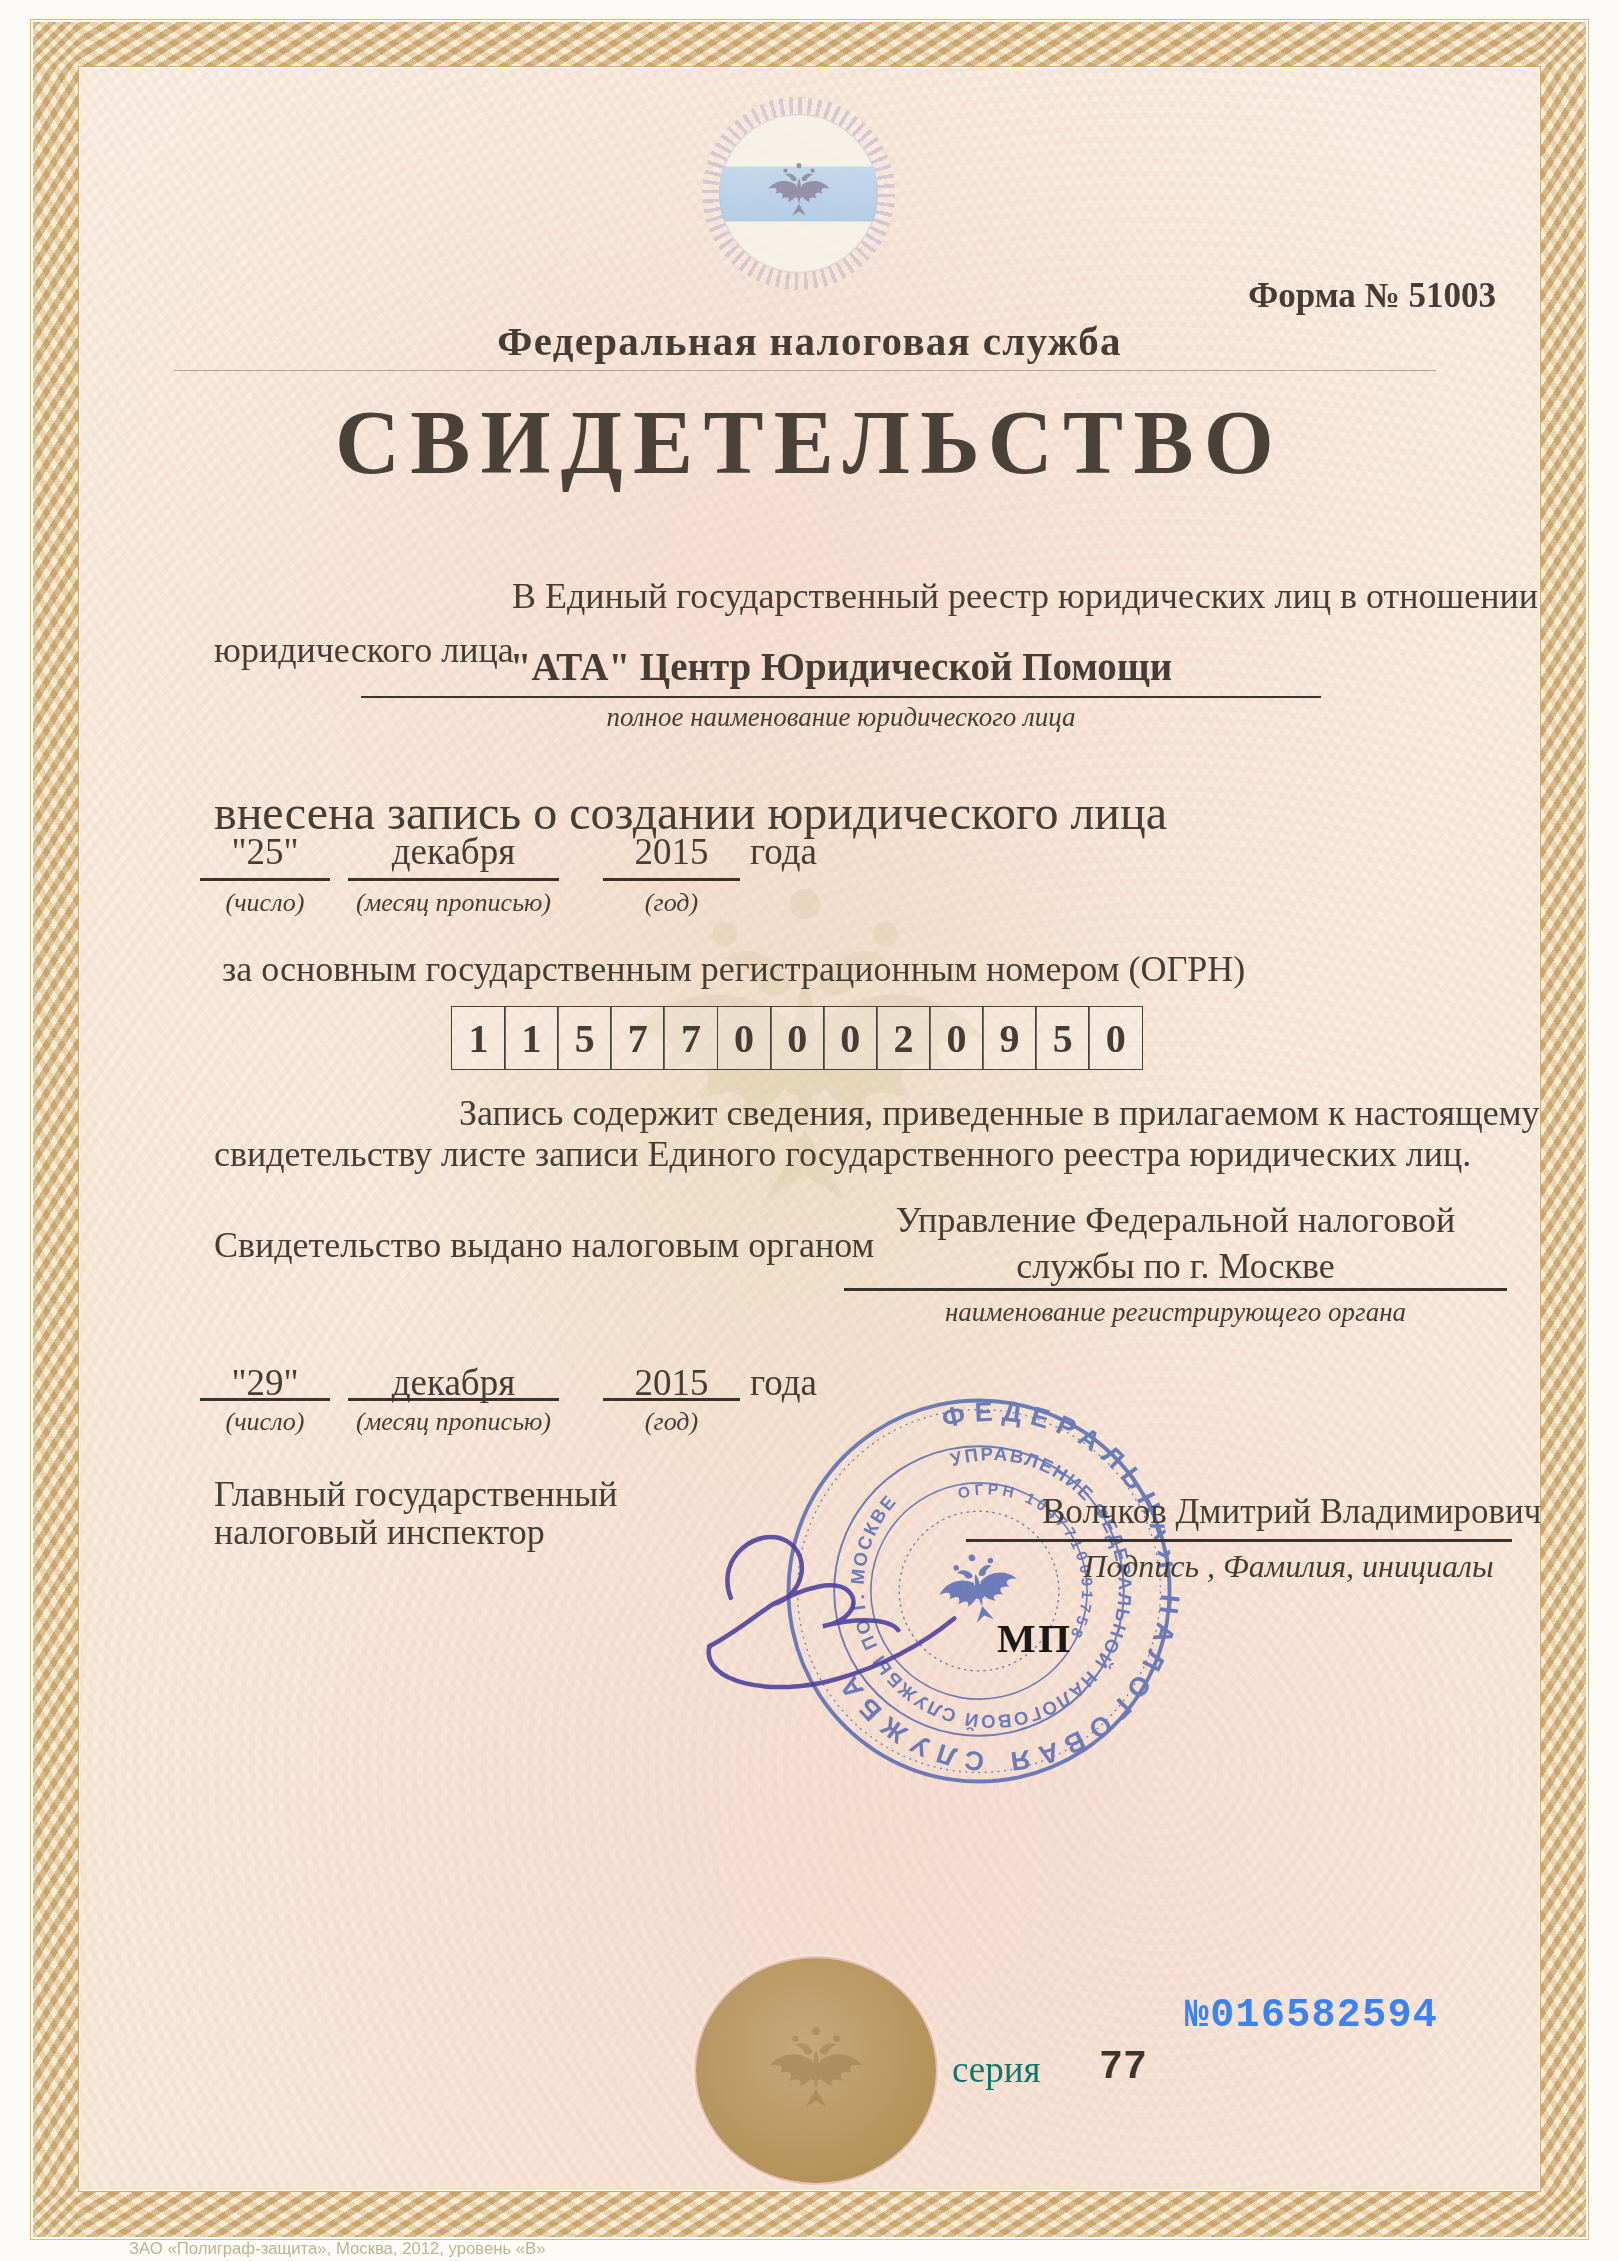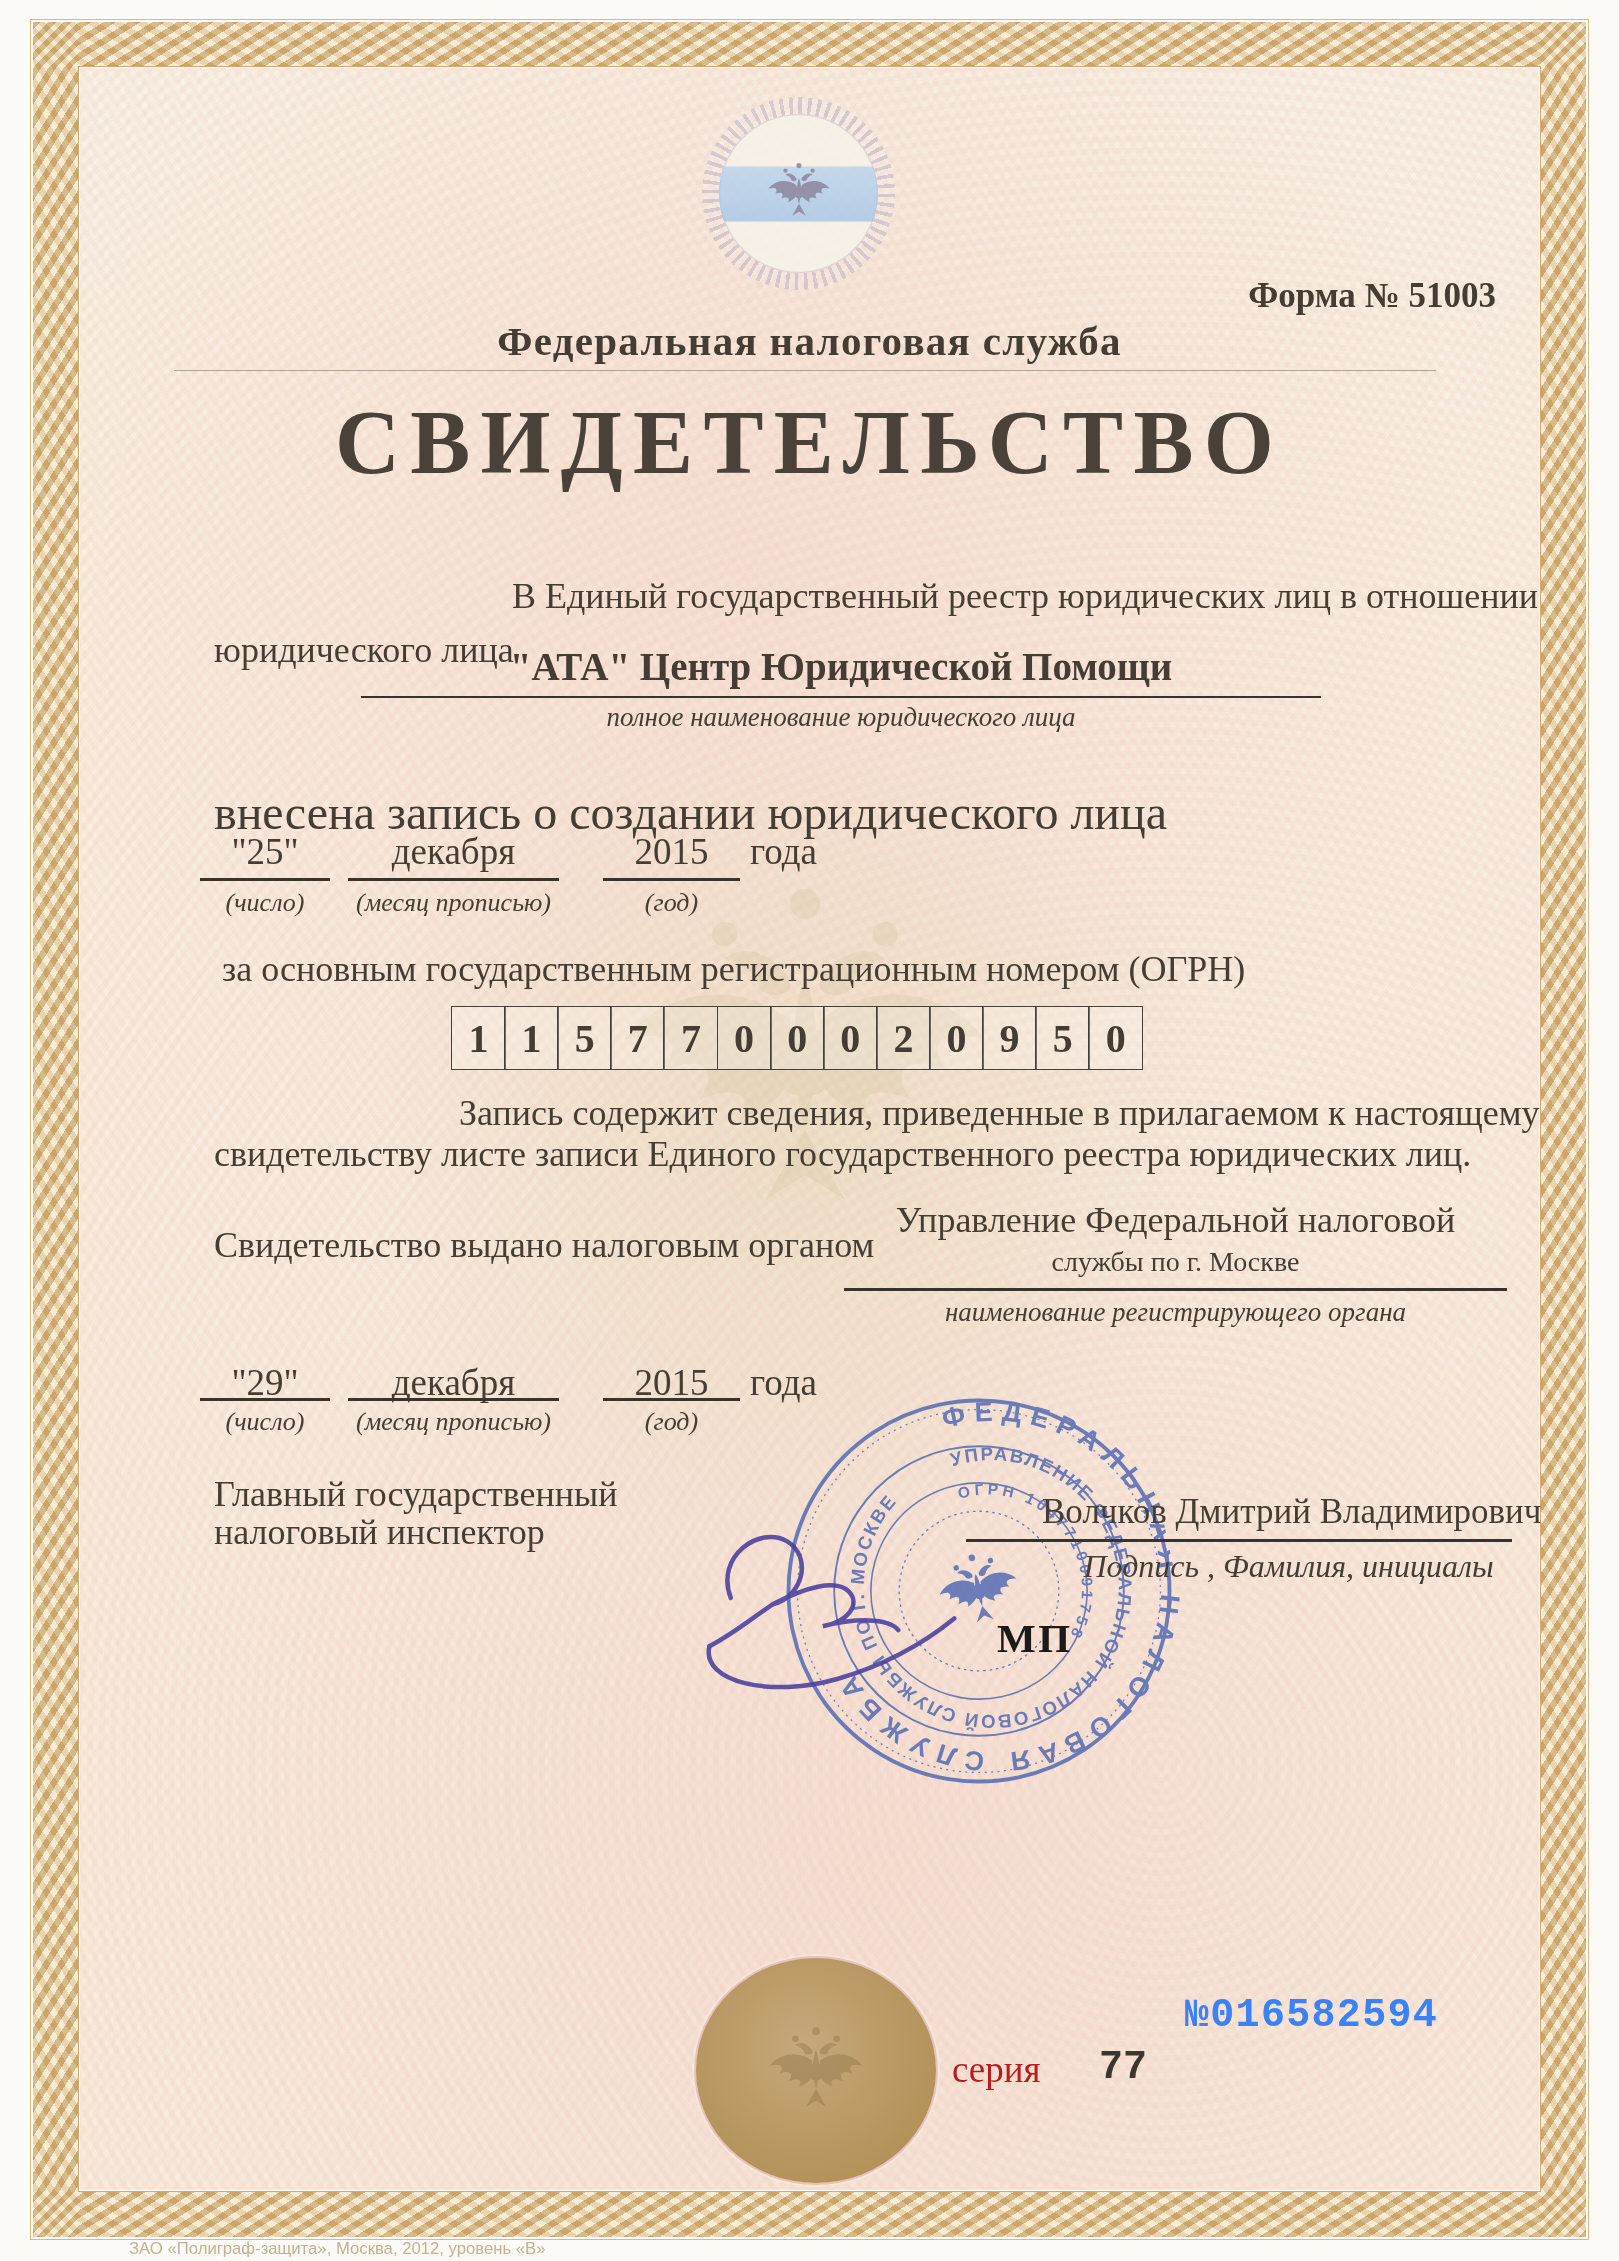--- a/index.html
+++ b/index.html
@@ -162,21 +162,21 @@
       <div class="ogrn-cell">9</div>
       <div class="ogrn-cell">5</div>
       <div class="ogrn-cell">0</div>
     </div>
 
   <div class="t" style="left:459px;top:1093px;font-size:36px;">Запись содержит сведения, приведенные в прилагаемом к настоящему</div>
   <div class="t" style="left:214px;top:1225px;font-size:36px;">Свидетельство выдано налоговым органом</div>
 
   <div class="t" style="left:214px;top:1134px;font-size:36px;">свидетельству листе записи Единого государственного реестра юридических лиц.</div>
   <div class="t ctr" style="left:844px;top:1200px;width:663px;font-size:36px;">Управление Федеральной налоговой</div>
-  <div class="t ctr" style="left:844px;top:1246px;width:663px;font-size:28px;">службы по г. Москве</div>
+  <div class="t ctr" style="left:844px;top:1246px;width:663px;font-size:36px;">службы по г. Москве</div>
   <div class="auth-line"></div>
   <div class="t i ctr" style="left:844px;top:1297px;width:663px;font-size:27px;">наименование регистрирующего органа</div>
 
   <div class="t ctr" style="left:200px;top:1362px;width:130px;font-size:37px;">"29"</div>
   <div class="t ctr" style="left:348px;top:1362px;width:211px;font-size:37px;">декабря</div>
   <div class="t ctr" style="left:603px;top:1362px;width:137px;font-size:37px;">2015</div>
   <div class="t" style="left:750px;top:1362px;font-size:37px;">года</div>
   <div class="fld-line" style="left:200px;top:1398px;width:130px;"></div>
   <div class="fld-line" style="left:348px;top:1398px;width:211px;"></div>
   <div class="fld-line" style="left:603px;top:1398px;width:137px;"></div>
@@ -223,20 +223,20 @@
   <div class="t" style="left:1042px;top:1492px;width:483px;text-align:center;font-size:35px;">Волчков Дмитрий Владимирович</div>
   <div class="sig-line"></div>
   <div class="t i ctr" style="left:1063px;top:1548px;width:451px;font-size:32px;">Подпись , Фамилия, инициалы</div>
 
   <div class="seal">
     <svg class="seal-eagle" viewBox="0 0 100 100">
       <use href="#eagle-sym" fill="currentColor"></use>
     </svg>
   </div>
 
-  <div class="t" style="left:952px;top:2049px;font-size:37px;color:#b91c1c;">серия</div>
+  <div class="t" style="left:952px;top:2049px;font-size:37px;color:#0f766e;">серия</div>
   <div class="t b mono" style="left:1099px;top:2045px;font-size:40px;color:#3c362e;">77</div>
   <div class="t b mono" style="left:1185px;top:1993px;font-size:40px;letter-spacing:1.3px;color:#3b82f6;">№016582594</div>
 
   <div class="t footer-imprint" style="left:129px;top:2239px;font-size:16.7px;">ЗАО «Полиграф-защита», Москва, 2012, уровень «В»</div>
 
 </div>
 
 
 </body></html>

